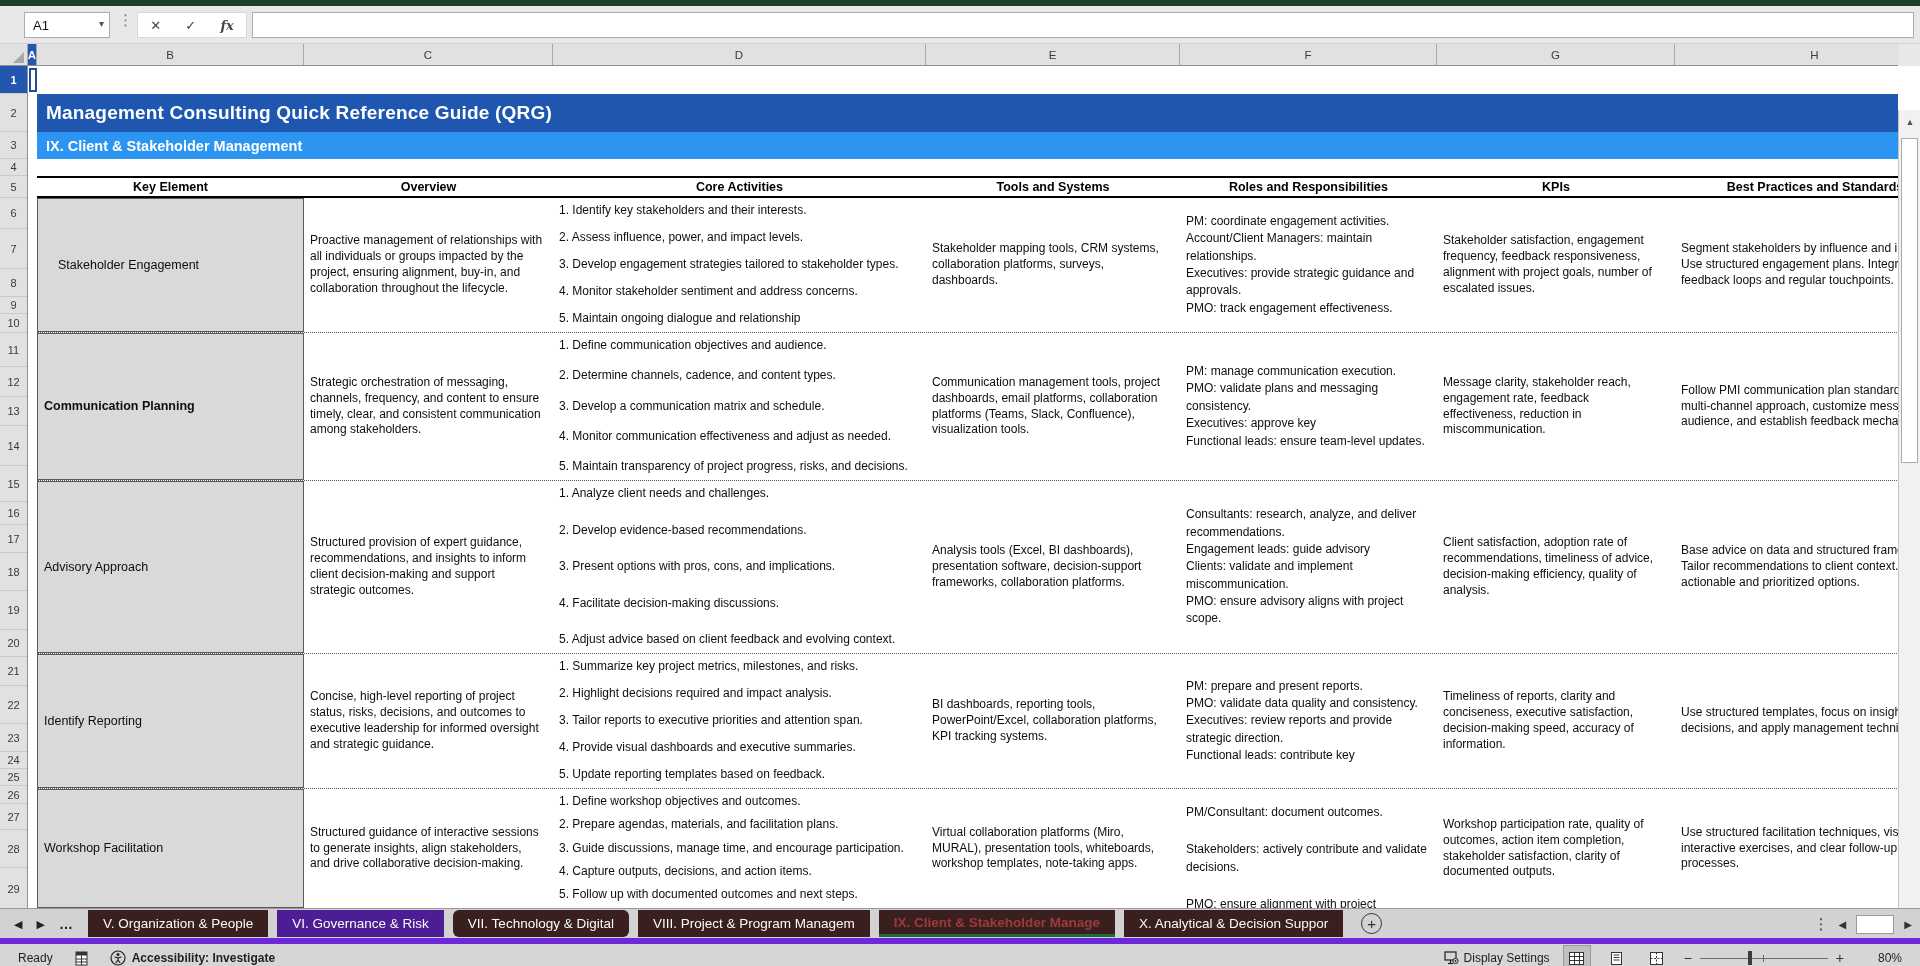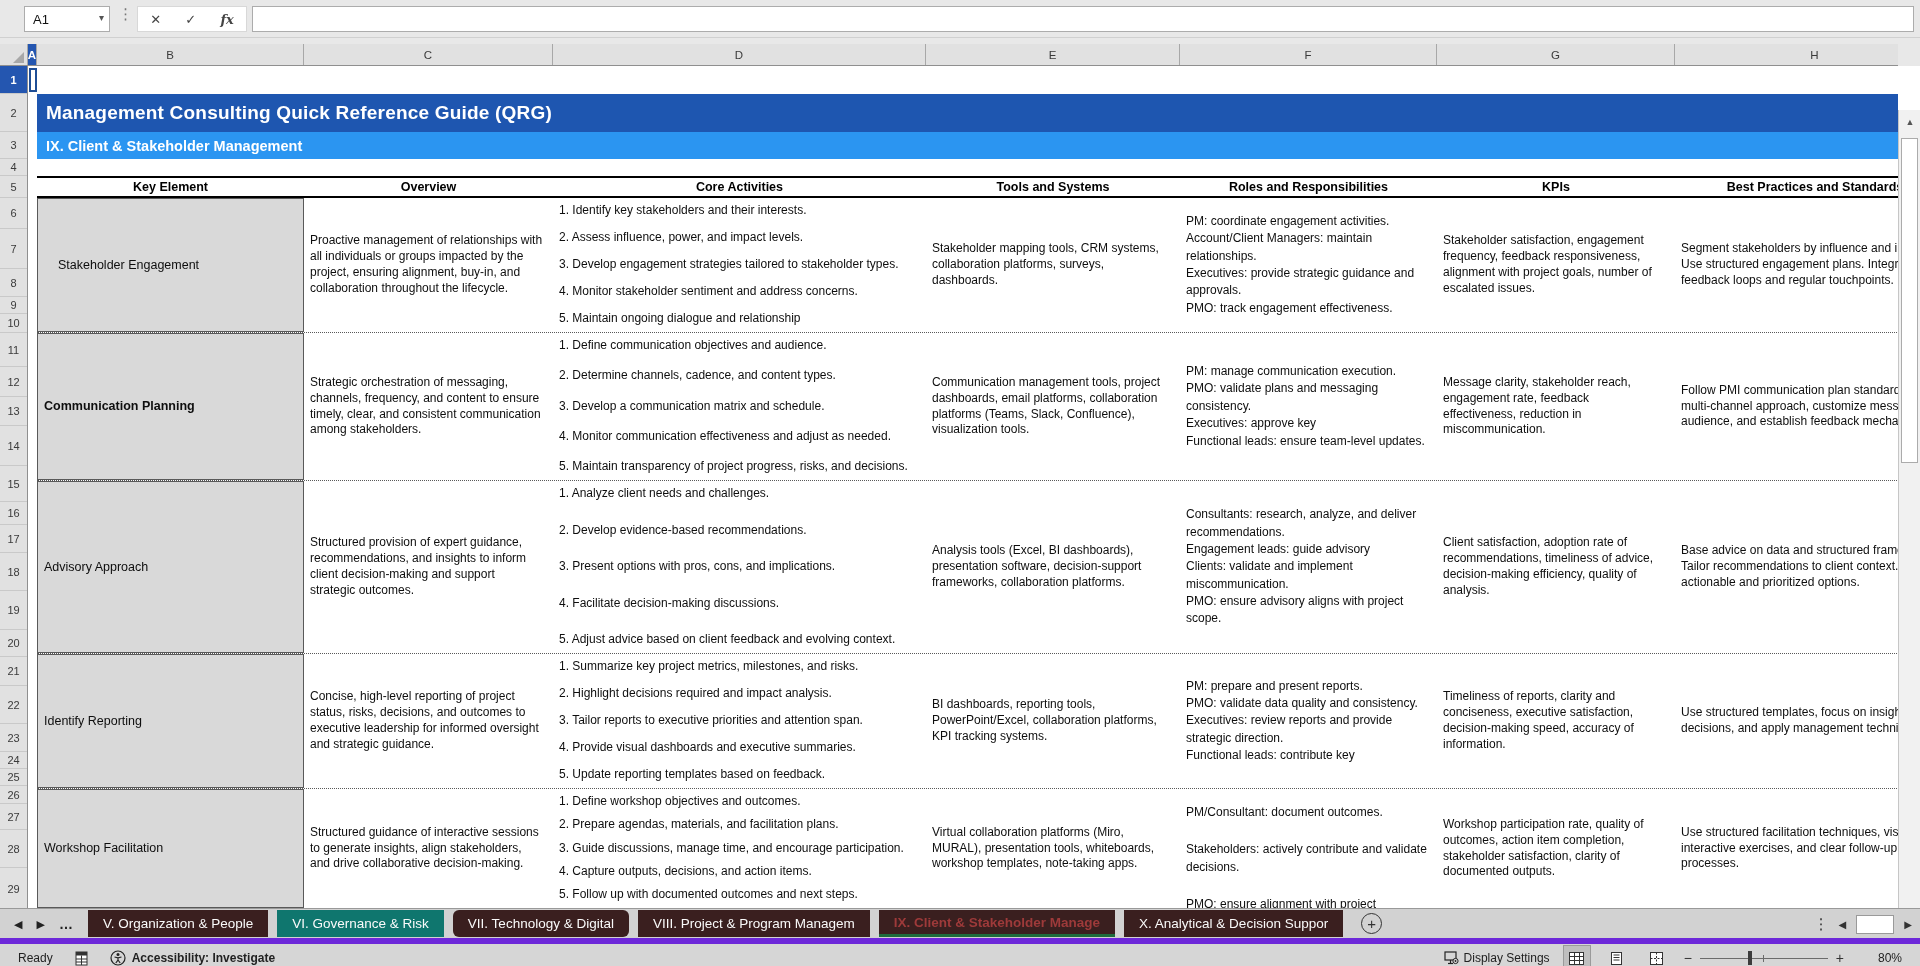--- a/index.html
+++ b/index.html
@@ -4,21 +4,21 @@
 <style>
   * { box-sizing: border-box; margin: 0; padding: 0; }
   html,body { width:1920px; height:966px; overflow:hidden; }
   body { font-family:"Liberation Sans", sans-serif; background:#E8E8E8; color:#111; }
   .app { position:relative; width:1920px; height:966px; }
 
   
   .top-strip { position:absolute; left:0; top:0; width:1920px; height:6px; background:#1D4028; }
 
   
-  .formula-bar { position:absolute; left:0; top:0; width:1920px; height:38px; background:#E8E8E8; border-bottom:1px solid #D0D0D0; }
+  .formula-bar { position:absolute; left:0; top:6px; width:1920px; height:38px; background:#E8E8E8; border-bottom:1px solid #D0D0D0; }
   .name-box { position:absolute; left:24px; top:6px; width:86px; height:26px; background:#fff; border:1px solid #ACACAC; font-size:13px; display:flex; align-items:center; padding-left:8px; }
   .nb-arrow { position:absolute; right:5px; top:5px; font-size:10px; color:#555; }
   .fb-dots { position:absolute; left:118px; top:5px; color:#777; font-size:15px; letter-spacing:0; }
   .fb-buttons { position:absolute; left:137px; top:6px; width:110px; height:26px; background:#fff; border:1px solid #D8D8D8; display:flex; align-items:center; justify-content:space-around; }
   .fb-buttons span { font-size:13px; color:#444; cursor:default; }
   .fx { font-family:"DejaVu Serif", serif; font-style:italic; font-weight:bold; font-size:14px; }
   .fb-input { position:absolute; left:252px; top:6px; width:1662px; height:26px; background:#fff; border:1px solid #ACACAC; }
 
   
   .col-headers { position:absolute; left:0; top:44px; width:1898px; height:22px; background:#E1E1E1; border-bottom:1px solid #8F8F8F; display:flex; overflow:hidden; }
@@ -321,21 +321,21 @@
   </div>
 
   <div class="tab-bar">
     <div class="tb-nav">
       <span>◀</span>
       <span>▶</span>
       <span class="tb-more">…</span>
     </div>
     <div class="tabs" id="tabs">
         <div class="tab" style="background: rgb(58, 31, 31);">V. Organization &amp; People</div>
-        <div class="tab" style="background: #0f766e;">VI. Governance &amp; Risk</div>
+        <div class="tab" style="background: #4c1d95;">VI. Governance &amp; Risk</div>
         <div class="tab" style="background: rgb(58, 31, 31); border-radius: 6px;">VII. Technology &amp; Digital</div>
         <div class="tab" style="background: rgb(58, 31, 31);">VIII. Project &amp; Program Managem</div>
         <div class="tab active" style="background: rgb(58, 31, 31); color: rgb(158, 58, 58); border-bottom-color: rgb(30, 107, 60);">IX. Client &amp; Stakeholder Manage</div>
         <div class="tab" style="background: rgb(58, 31, 31);">X. Analytical &amp; Decision Suppor</div>
       </div>
     <div class="add-sheet">+</div>
     <div class="tb-right">
       <span class="tb-dots">⋮</span>
       <span class="hs-arrow">◀</span>
       <span class="hs-thumb"></span>

